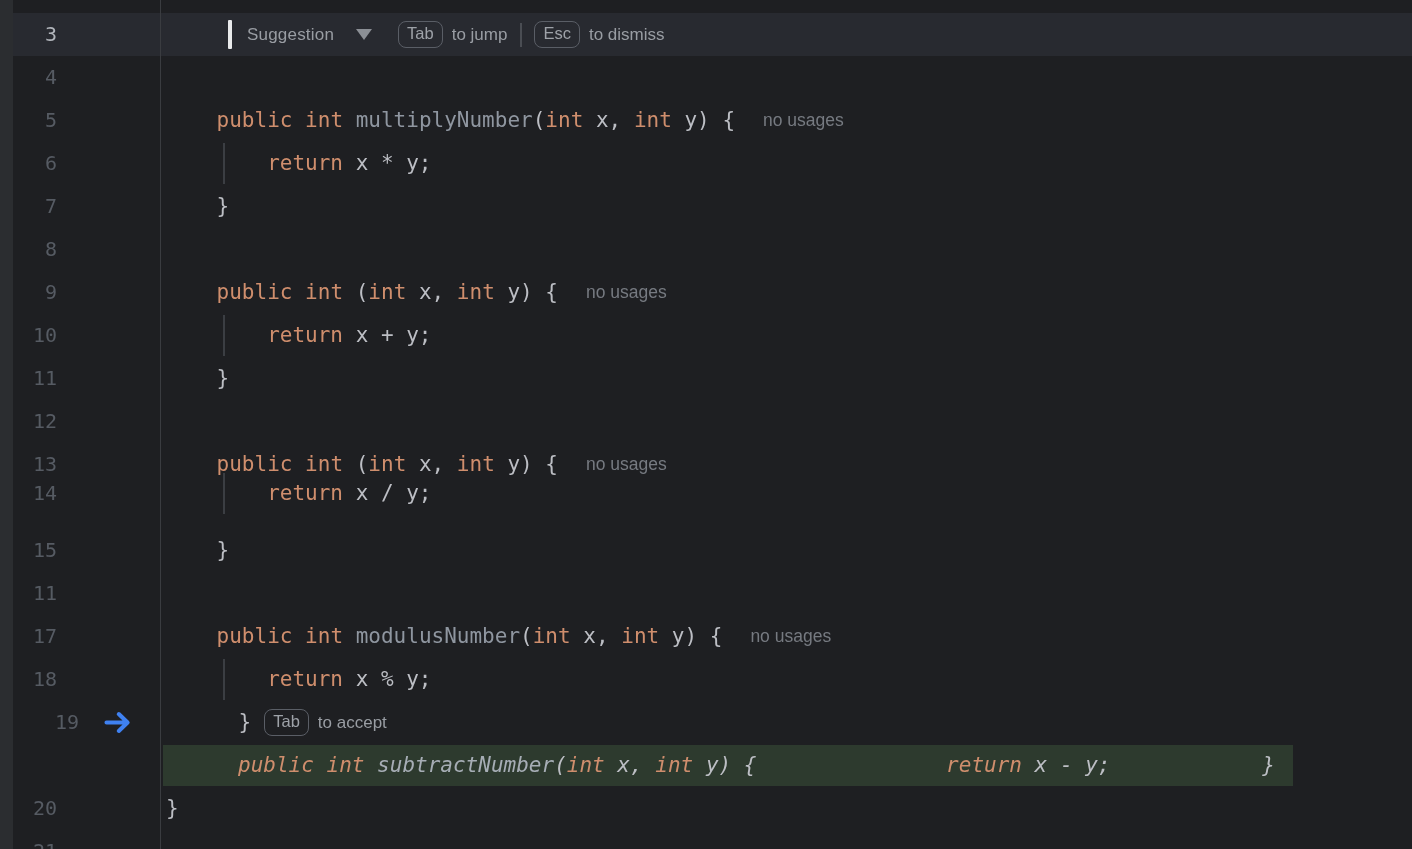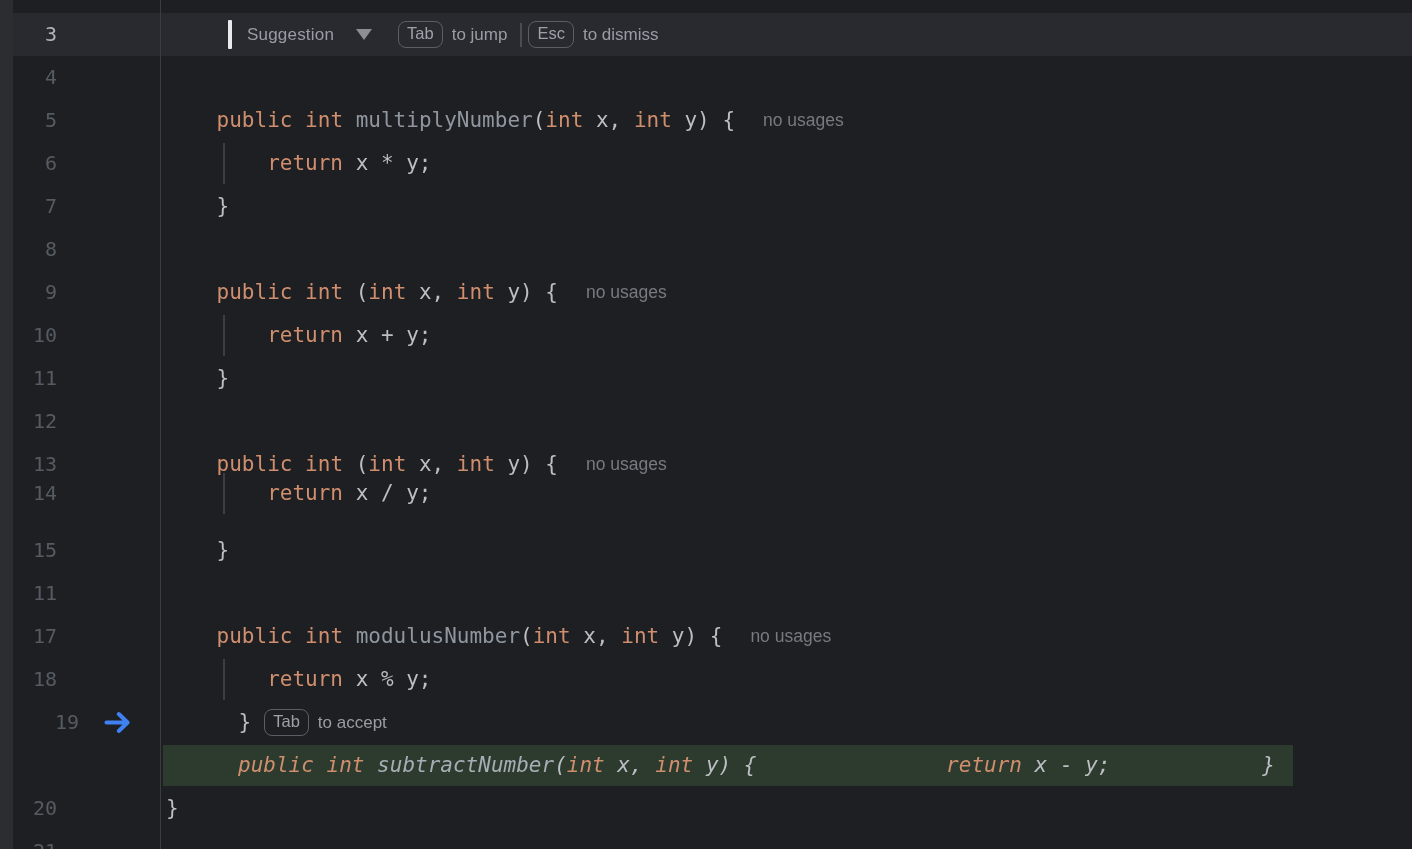--- a/index.html
+++ b/index.html
@@ -46,21 +46,21 @@
     border-top:11px solid #8B8F95;flex:none;
   }
   .badge{
     display:inline-flex;align-items:center;justify-content:center;
     border:1.5px solid #5A5E66;border-radius:8px;
     padding:1px 8px 3px 8px;
     font-family:"Liberation Sans",sans-serif;font-size:16.5px;color:#9EA2A8;
     line-height:1.25;flex:none;background:transparent;
   }
   .hint-sep{width:2px;height:24px;background:#4A4D53;margin-left:13px;flex:none;}
-  .ml9{margin-left:9px;} .ml12{margin-left:6px;text-align:center;} .ml13{margin-left:13px;} .ml26{margin-left:26px;}
+  .ml9{margin-left:9px;} .ml12{margin-left:12px;text-align:center;} .ml13{margin-left:13px;} .ml26{margin-left:26px;}
   .sugg-band{
     position:absolute;left:163px;top:1px;width:1130px;height:41px;
     background:#2D3A2E;display:flex;align-items:center;
     white-space:pre;font-size:21px;font-style:italic;line-height:41px;
     padding-left:75px;box-sizing:border-box;
   }
 </style>
 </head>
 <body>
 

